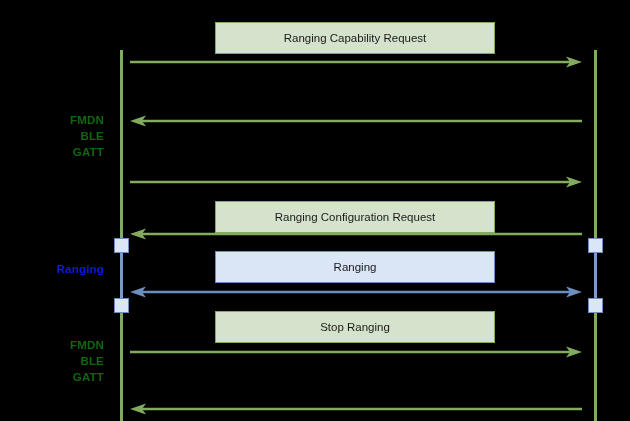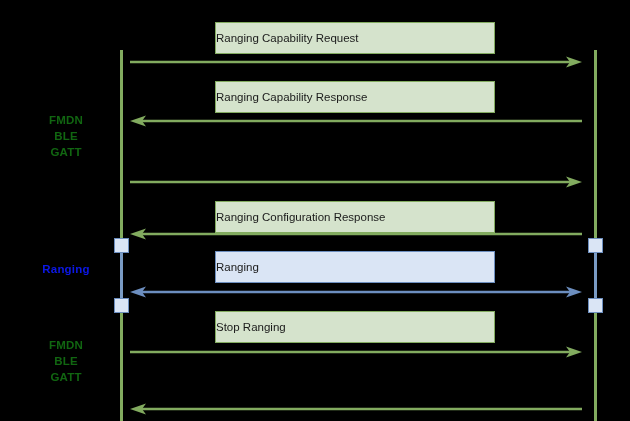--- a/index.html
+++ b/index.html
@@ -16,42 +16,42 @@
     position:absolute;
     width:3px;
     background:#82ab5f;
   }
   .lifeline.left{left:120px;top:50px;height:371px;}
   .lifeline.right{left:594px;top:50px;height:371px;}
 
   
   .side-label{
     position:absolute;
-    left:20px;
+    left:12px;
     width:92px;
-    text-align:center;
+    text-align:right;
     font-size:11.5px;
     font-weight:bold;
     line-height:16px;
     letter-spacing:0.2px;
     white-space:pre-line;
   }
   .side-label.green{color:#116611;}
   .side-label.blue{color:#0c18e8;}
 
   
   .msg-box{
     position:absolute;
     left:215px;
     width:280px;
     height:32px;
     box-sizing:border-box;
     display:flex;
     align-items:center;
-    justify-content:flex-start;
+    justify-content:center;
     font-size:11.5px;
     color:#1a1a1a;
   }
   .msg-box.green{
     background:#d5e3cc;
     border:1px solid #82ab5f;
   }
   .msg-box.blue{
     background:#dae5f5;
     border:1px solid #6c8ebf;
@@ -90,25 +90,22 @@
 BLE
 GATT</div>
   <div class="side-label blue" style="top:261px;">Ranging</div>
   <div class="side-label green" style="top:337px;">FMDN
 BLE
 GATT</div>
 
   <div class="msg-box green" style="top:22px;">
       <span>Ranging Capability Request</span>
     </div>
-  <div class="msg-box green" style="top:81px;">
-      <span>Ranging Capability Response</span>
-    </div>
   <div class="msg-box green" style="top:201px;">
-      <span>Ranging Configuration Response</span>
+      <span>Ranging Configuration Request</span>
     </div>
   <div class="msg-box blue" style="top:251px;">
       <span>Ranging</span>
     </div>
   <div class="msg-box green" style="top:311px;">
       <span>Stop Ranging</span>
     </div>
 
   <div class="arrow" style="left:130px;top:56px;width:452px;">
     <svg width="452" height="12" viewBox="0 0 452 12">

